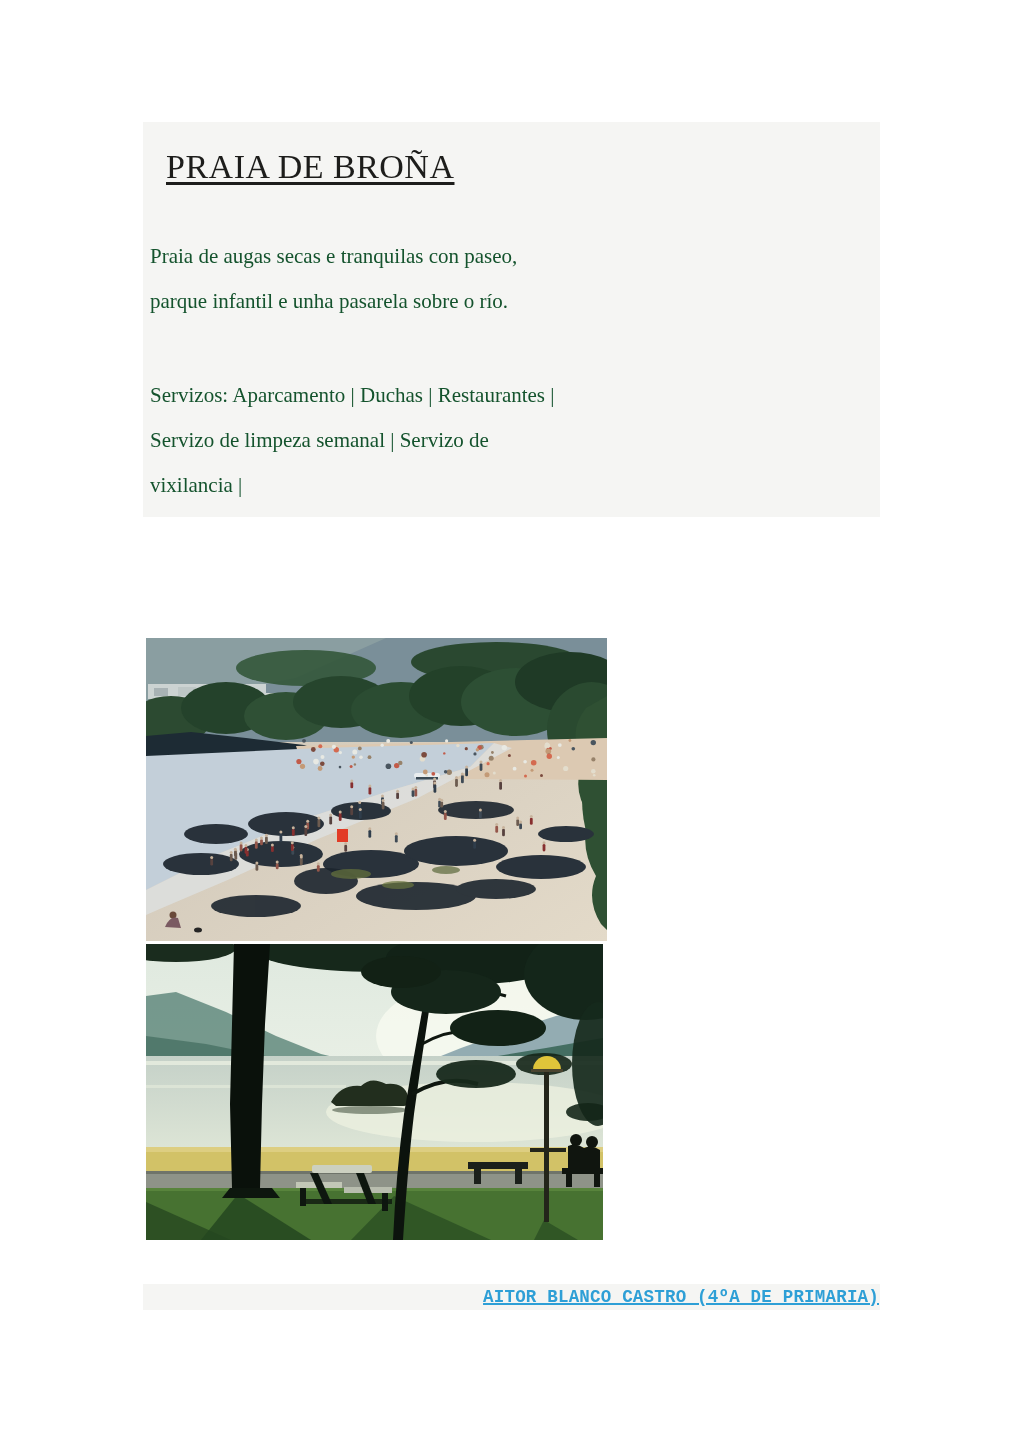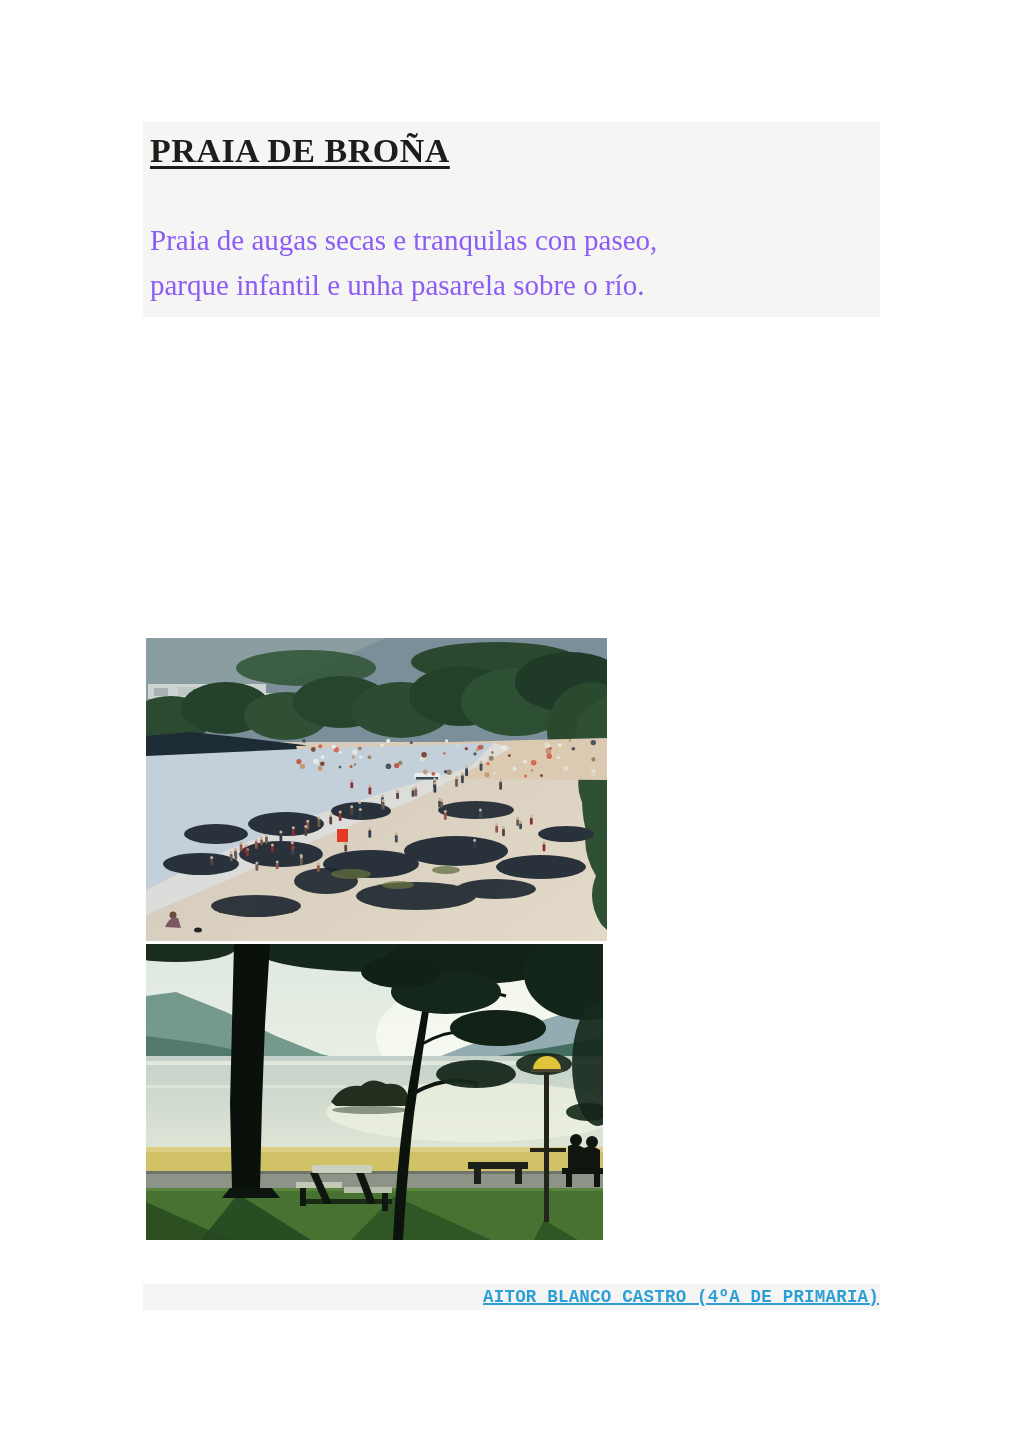--- a/index.html
+++ b/index.html
@@ -11,28 +11,28 @@
   }
   .page{position:relative;width:1024px;height:1448px;overflow:hidden;background:#ffffff;}
 
   .text-block{
     position:absolute;left:143px;top:122px;width:737px;
     box-sizing:border-box;
     padding:6px 0 9px 7px;
     background:#f5f5f3;
   }
   .title{
-    margin:0;
-    font-size:34px;line-height:46px;font-weight:bold;color:#1d1d1b;
+    margin:16px;
+    font-size:34px;line-height:46px;font-weight:normal;color:#1d1d1b;
     text-decoration:underline;
     text-decoration-thickness:3px;
     text-underline-offset:4px;
     letter-spacing:0.5px;
   }
-  .para{margin:44px 0 0;padding:0;font-size:29px;line-height:45px;color:#8b5cf6;}
+  .para{margin:44px 0 0;padding:0;font-size:21px;line-height:45px;color:#14532d;}
   .para + .para{margin-top:49px;}
   .para .line{white-space:nowrap;}
 
   .photo{position:absolute;display:block;overflow:hidden;background:#cfc6b8;}
   .photo svg{display:block;width:100%;height:100%;}
   .photo-beach{left:146px;top:638px;width:461px;height:303px;}
   .photo-bay{left:146px;top:944px;width:457px;height:296px;}
 
   .footer-band{
     position:absolute;left:143px;top:1284px;width:737px;height:26px;
@@ -58,20 +58,25 @@
 <div class="page">
 
   <div class="text-block">
     <h1 class="title">PRAIA DE BROÑA</h1>
 
     <p class="para">
       <span class="line" style="display:block">Praia de augas secas e tranquilas con paseo,</span>
       <span class="line" style="display:block">parque infantil e unha pasarela sobre o río.</span>
     </p>
 
+    <p class="para">
+      <span class="line" style="display:block">Servizos: Aparcamento | Duchas | Restaurantes |</span>
+      <span class="line" style="display:block">Servizo de limpeza semanal | Servizo de</span>
+      <span class="line" style="display:block">vixilancia |</span>
+    </p>
 
   </div>
 
   <figure class="photo photo-beach" role="img" style="margin:0" aria-label="Crowded beach of Praia de Broña at low tide: pale sand, dark rocks, bathers along the shoreline, pine trees and hazy hills behind">
     <svg viewBox="0 0 461 303" preserveAspectRatio="none">
       <defs>
         <linearGradient id="p1sand" x1="0" y1="0" x2="1" y2="1">
           <stop offset="0" stop-color="#cdc4b6"></stop>
             <stop offset="1" stop-color="#e3dac9"></stop>
         </linearGradient>

